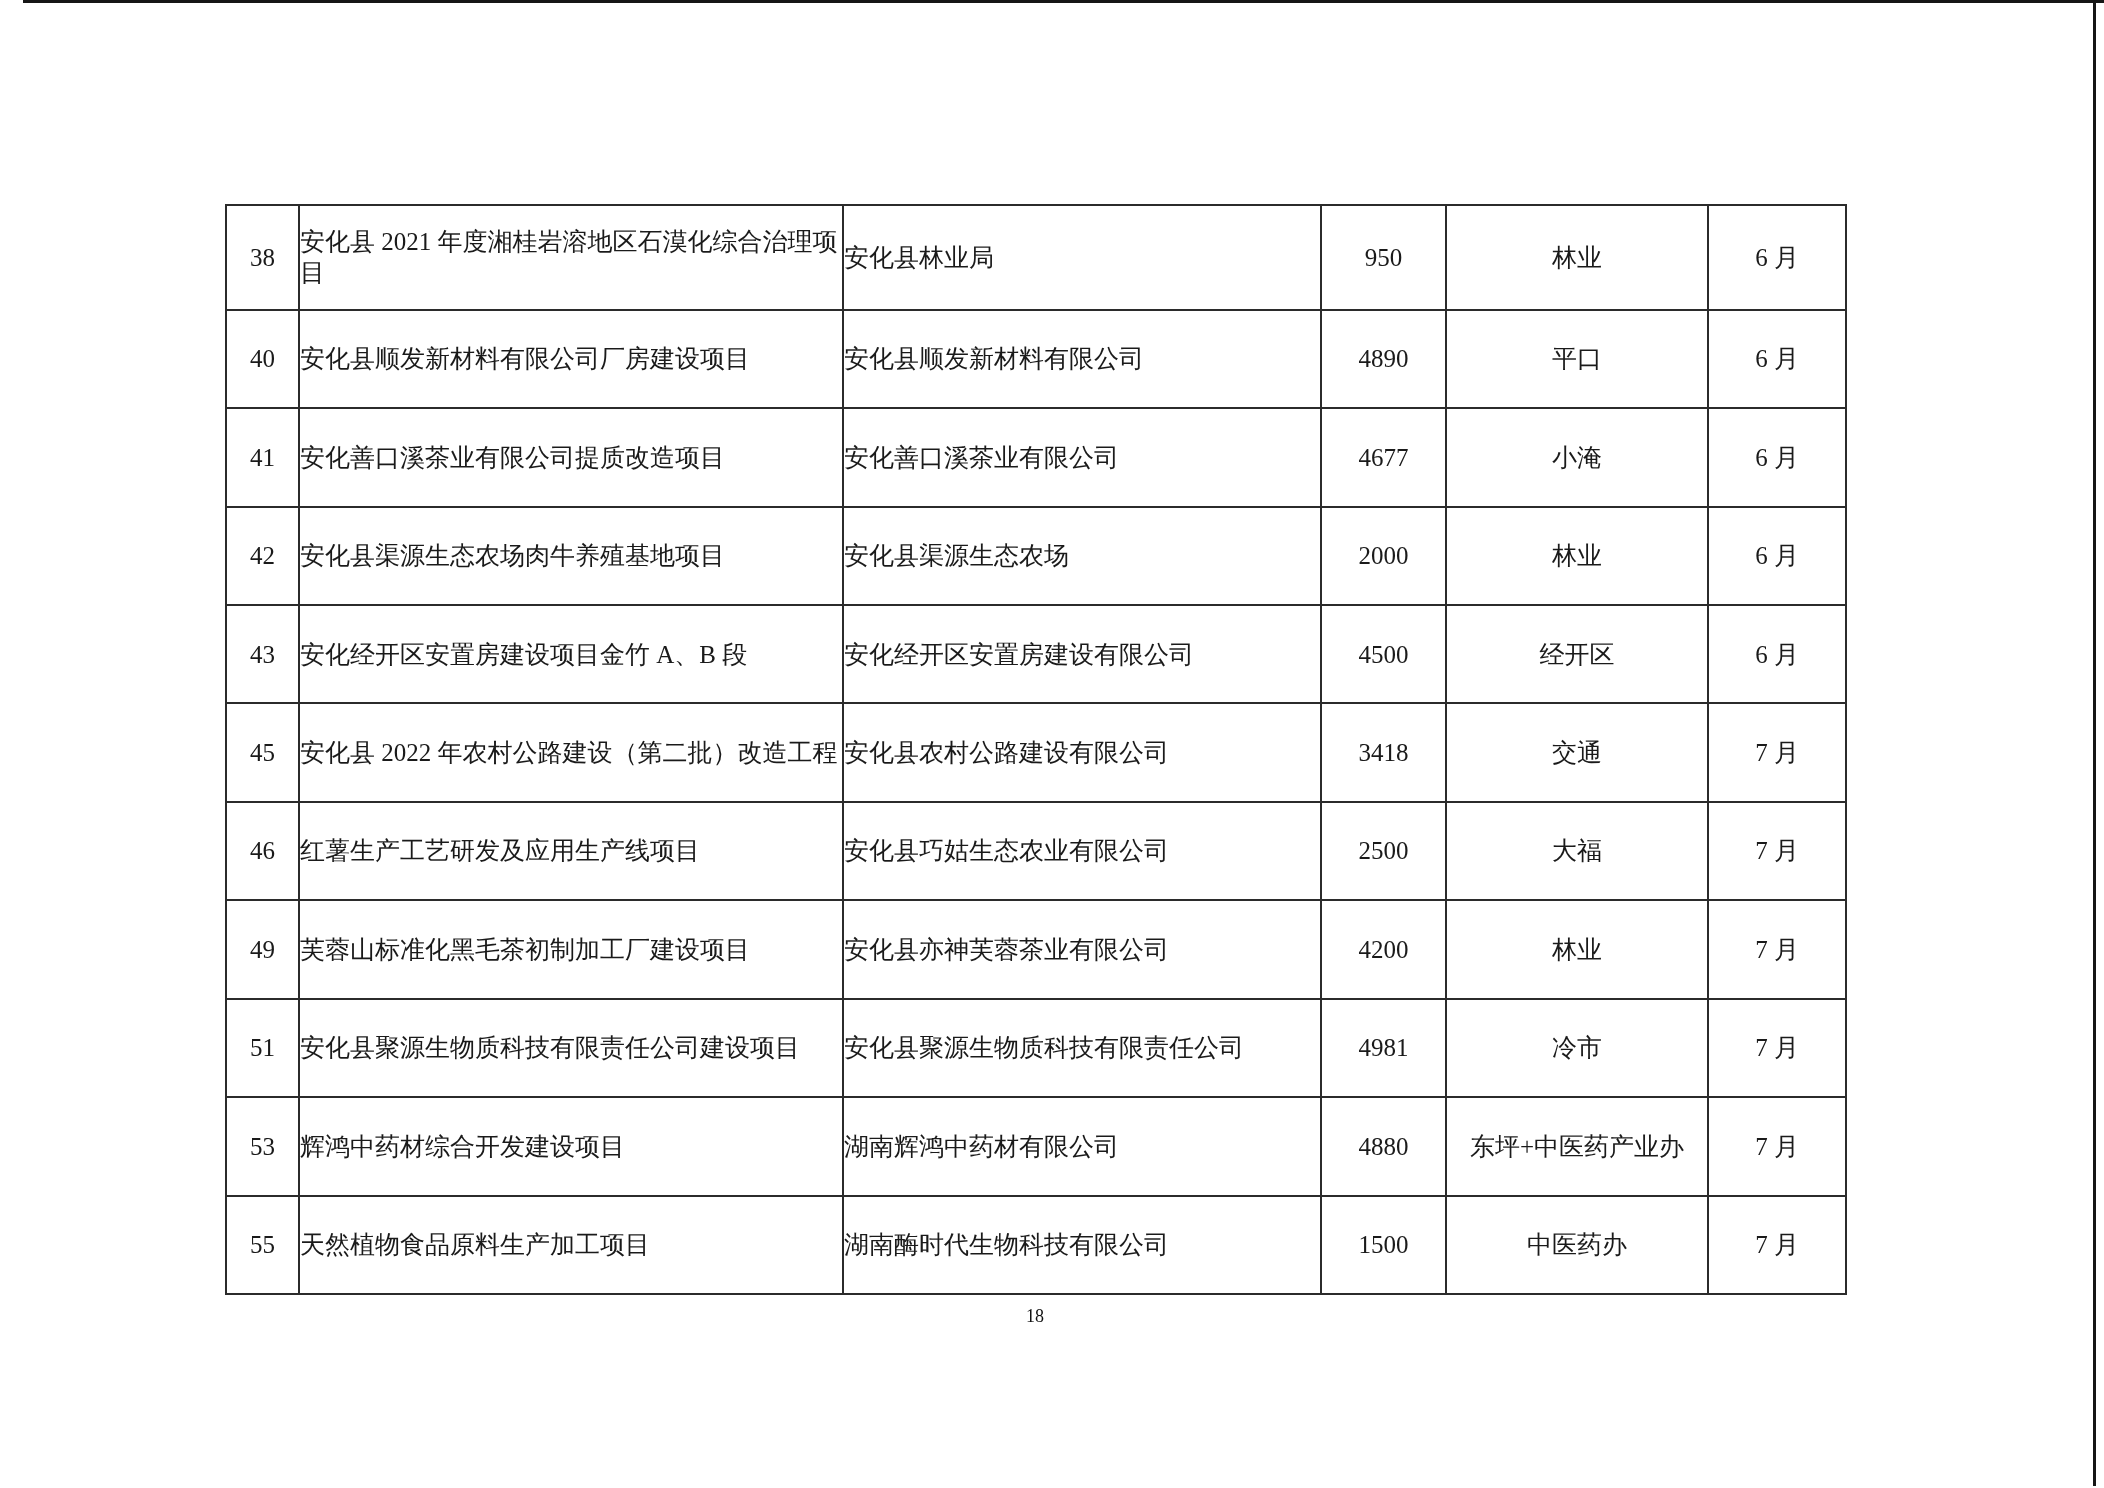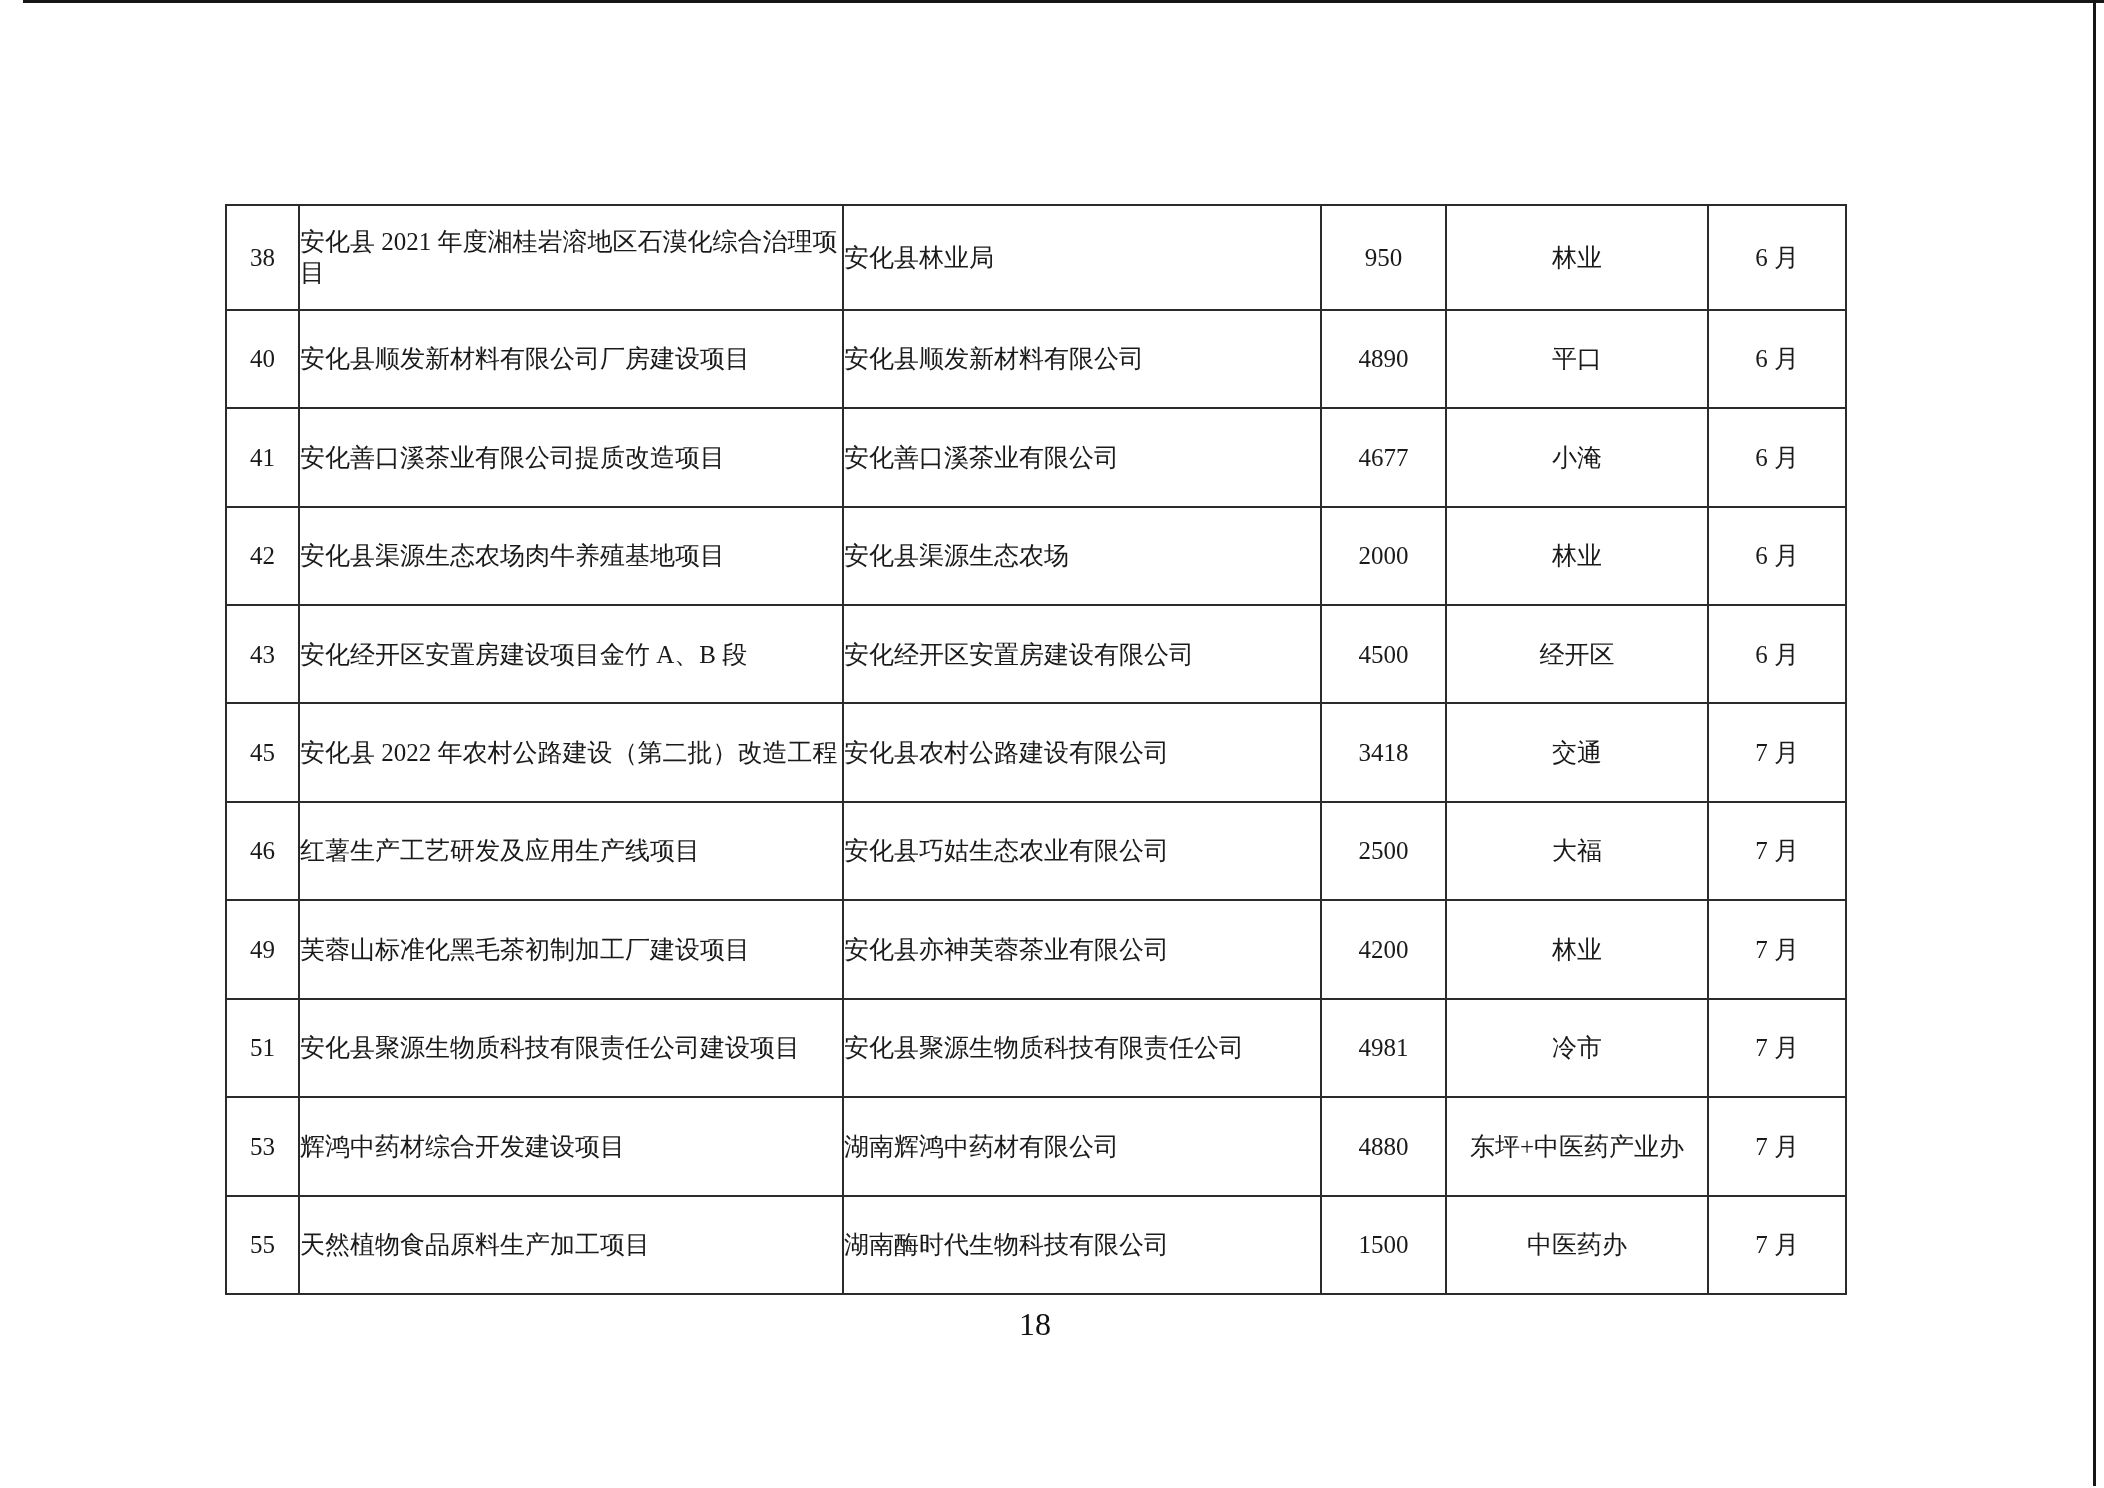--- a/index.html
+++ b/index.html
@@ -58,21 +58,21 @@
     padding-left: 5px;
     padding-right: 4px;
     font-size: 24px;
   }
   td.c-amount { font-size: 26px; }
   .page-num {
     position: absolute;
     left: 1035px;
     top: 1306px;
     transform: translateX(-50%);
-    font-size: 32px;
+    font-size: 18px;
     color: #111111;
   }
 </style>
 </head>
 <body>
 
 <div class="page">
   <div class="frame-top"></div>
   <div class="frame-right"></div>
 

